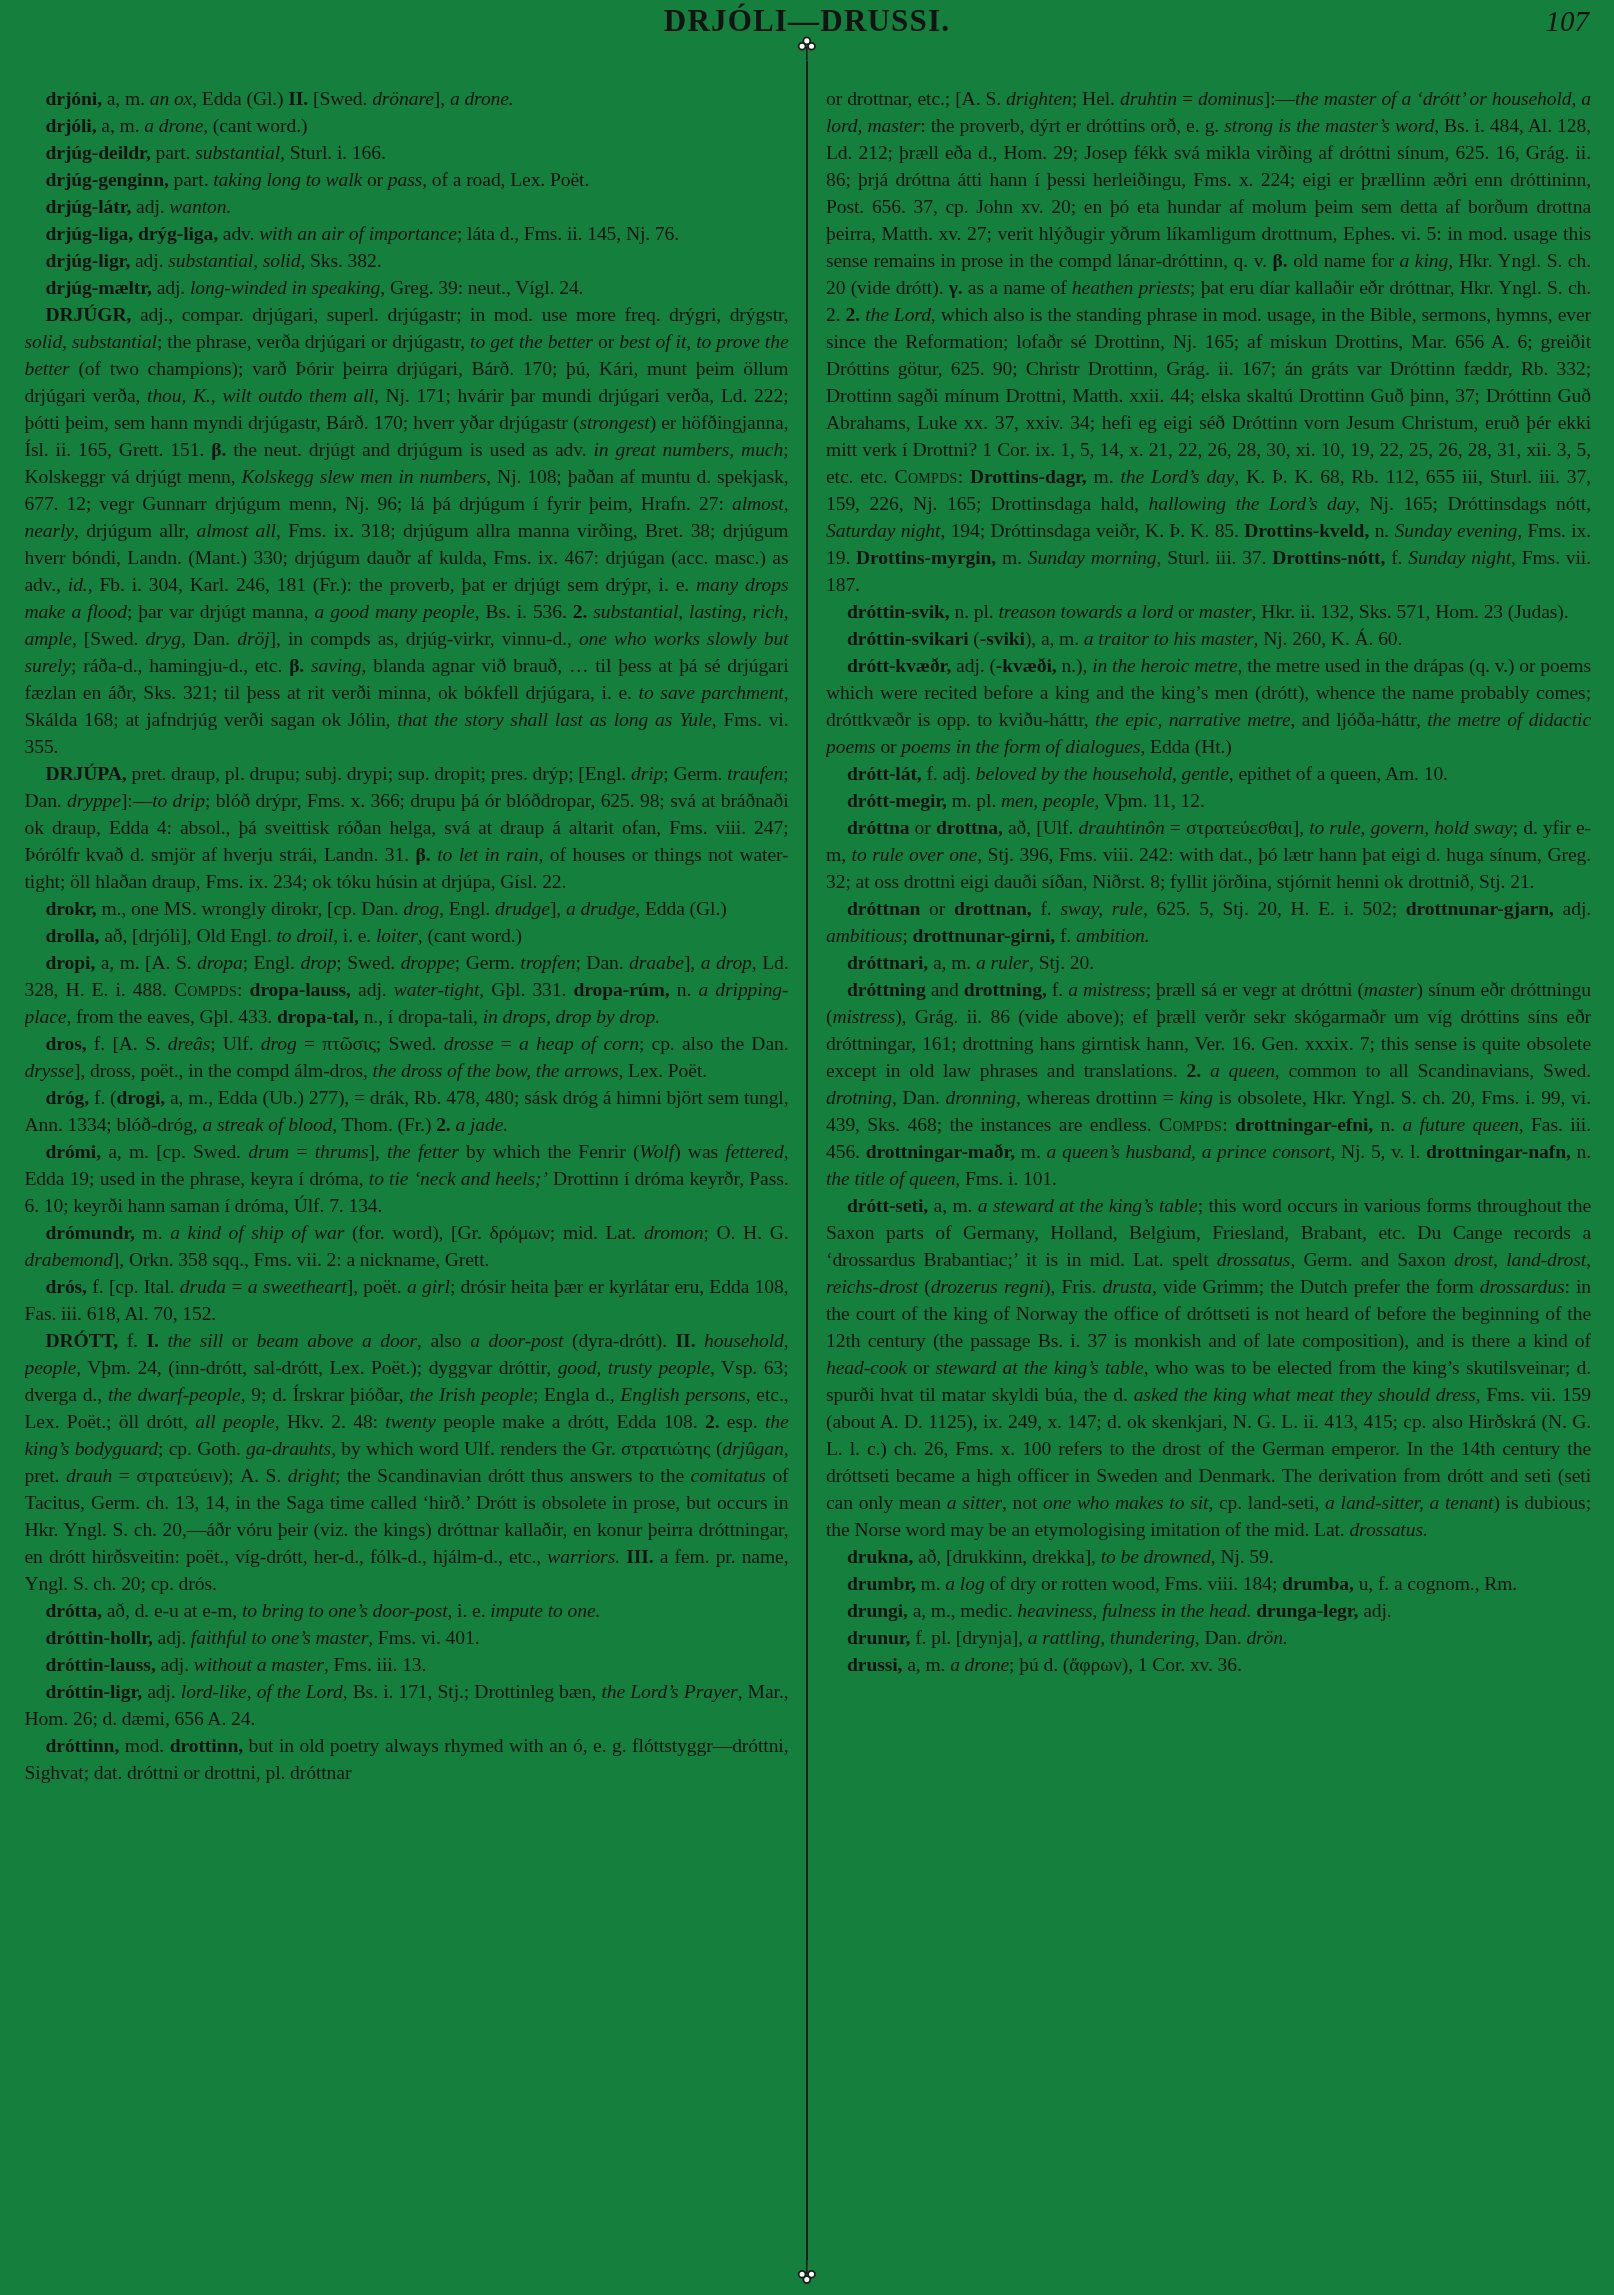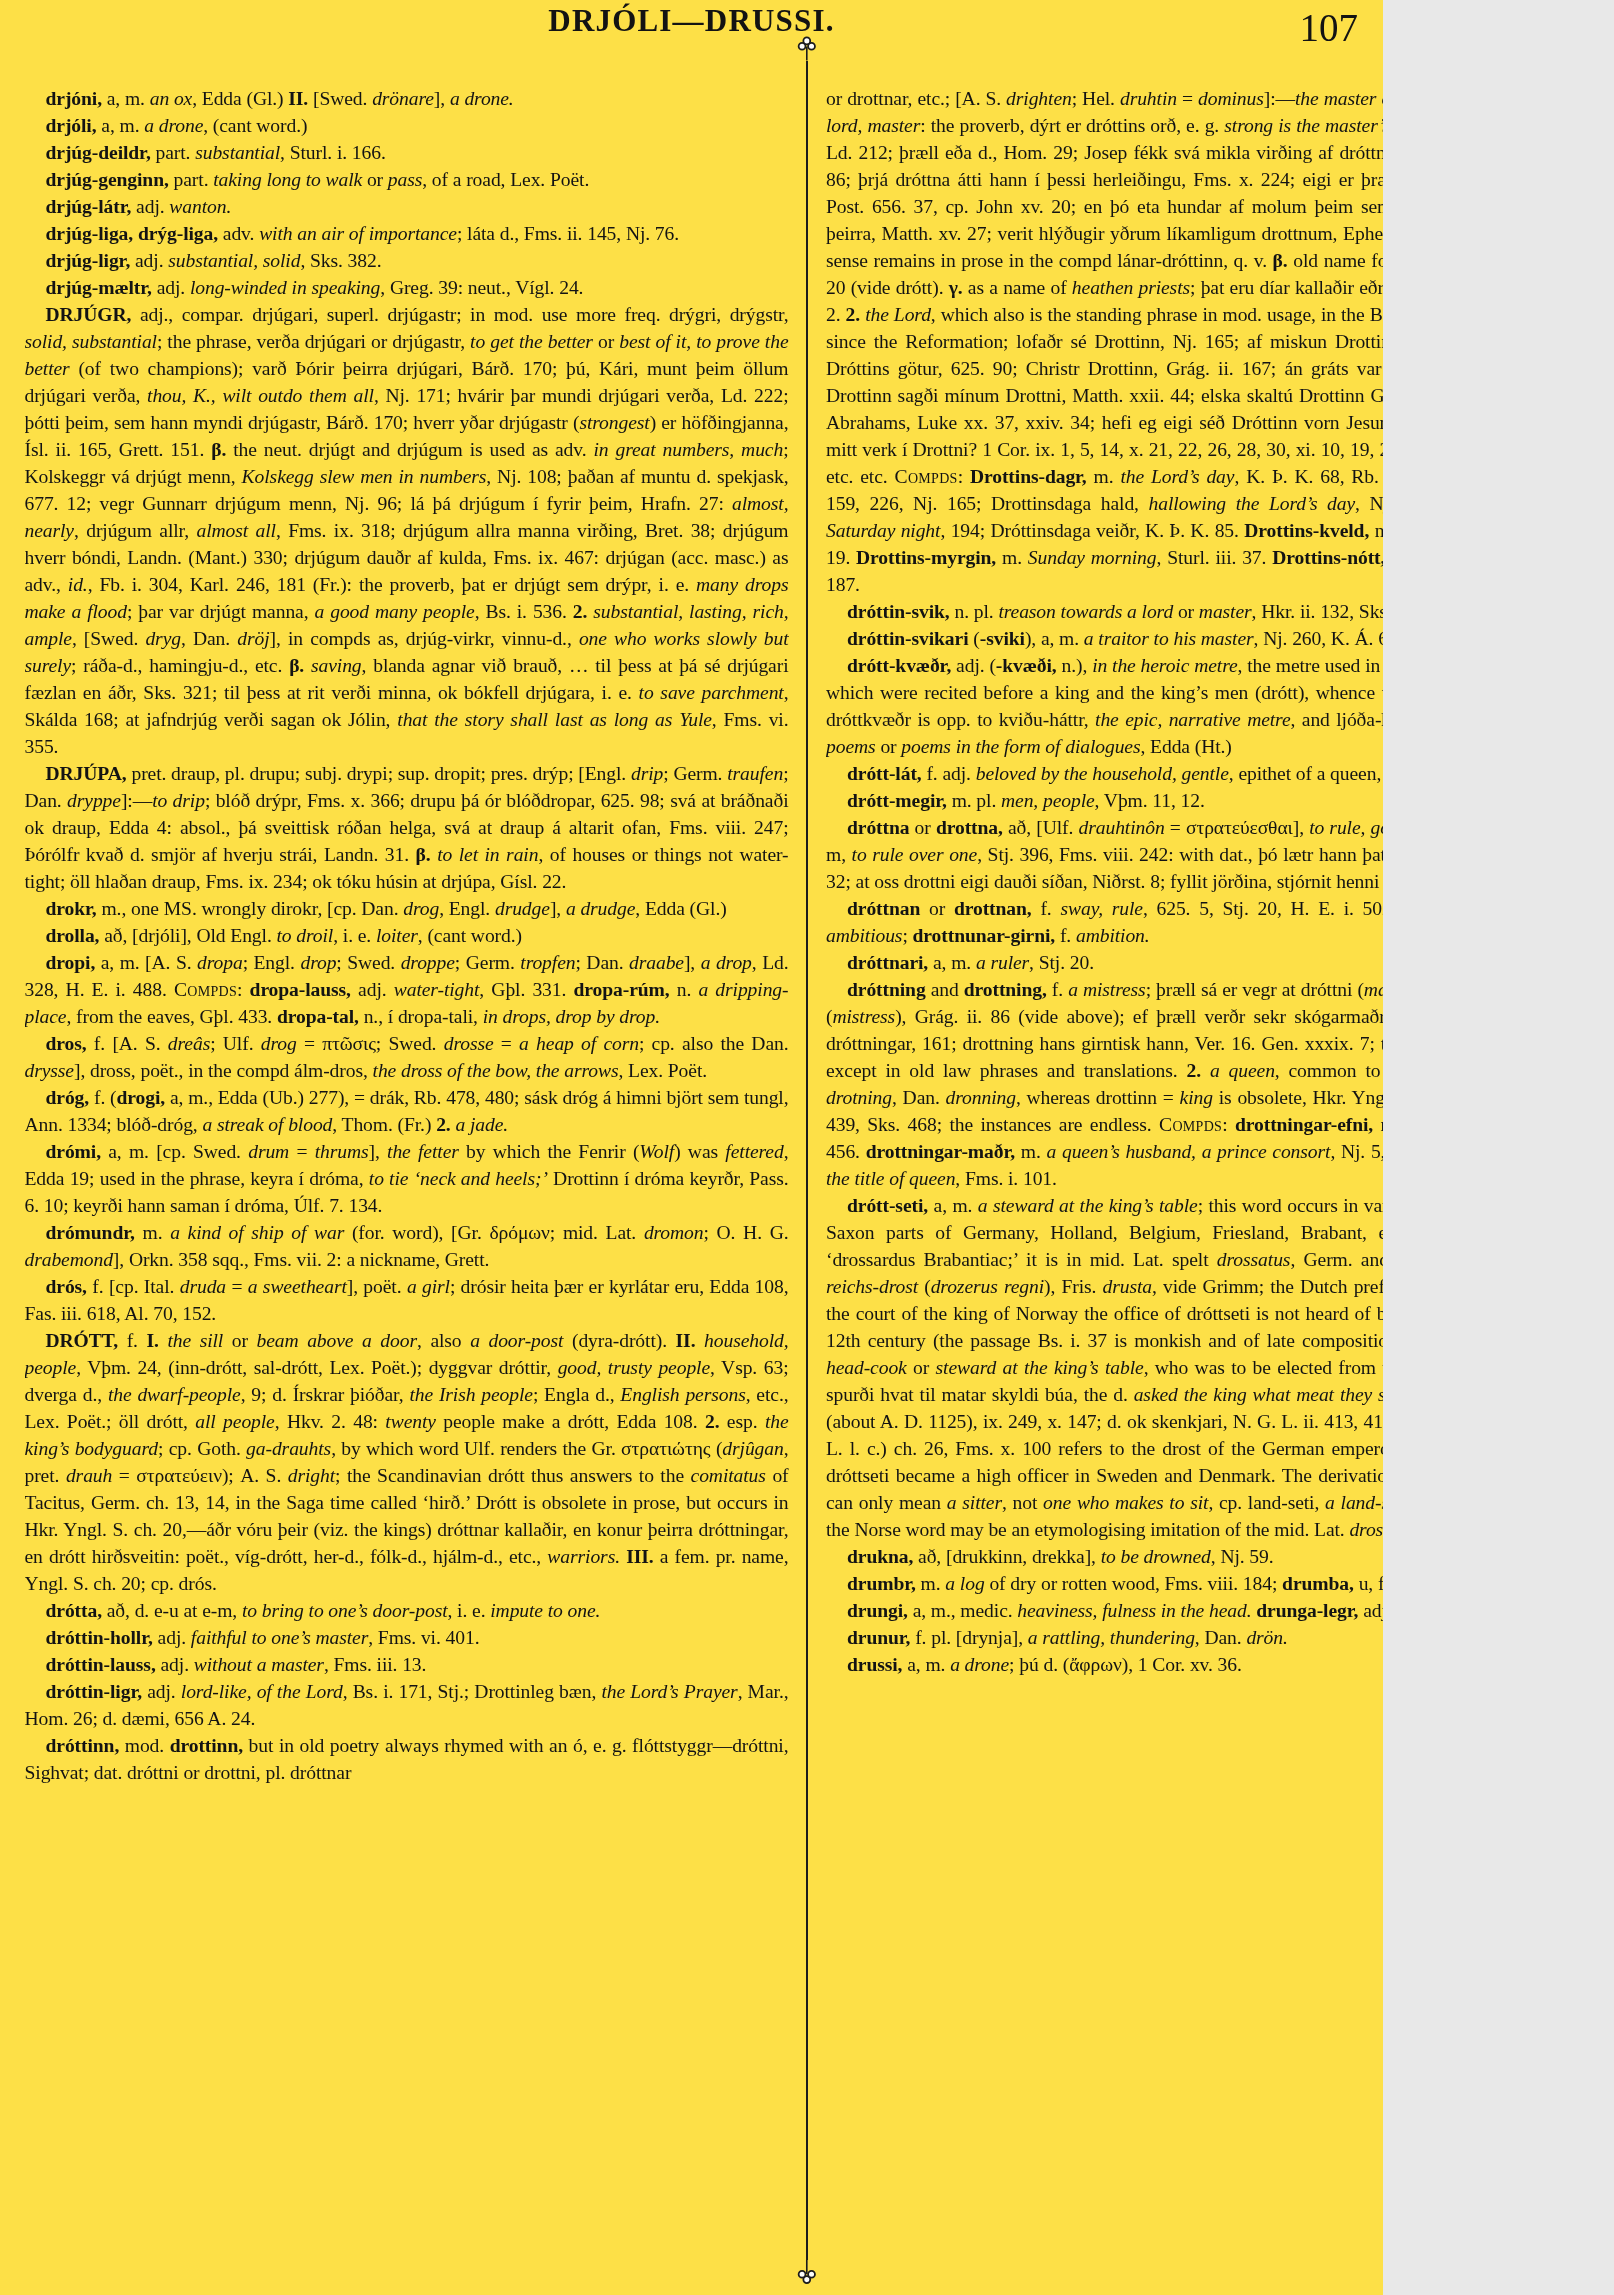--- a/index.html
+++ b/index.html
@@ -1,31 +1,32 @@
 <!DOCTYPE html>
 <html style="font-size:13px"><head>
 <meta charset="utf-8">
 <style>
   html,body { margin:0; padding:0; background:#e8e8e8; }
   .page {
     position:relative;
-    width:1383px; height:2295px;
-    background:#fde047;
+    width:1614px; height:2295px;
+    background:#15803d;
     overflow:hidden;
     font-family:"Liberation Serif","DejaVu Serif",serif;
     color:#131313;
   }
   .header-title {
     position:absolute; top:3.3px; left:0; width:100%;
     text-align:center;
     font-size:31px; font-weight:700; letter-spacing:1.2px;
   }
   .page-number {
     position:absolute; top:4.9px; right:25px;
-    font-size:39px;
+    font-size:29px;
+    font-style:italic;
   }
   .col {
     position:absolute; top:85px; height:2203px;
     overflow:hidden;
     text-align:justify;
     font-size:19.6px; line-height:27px; letter-spacing:-0.1px;
   }
   .col-left  { left:24.5px;   width:764px; }
   .col-right { left:826px; width:765px; }
   p.entry { margin:0; text-indent:21px; }

